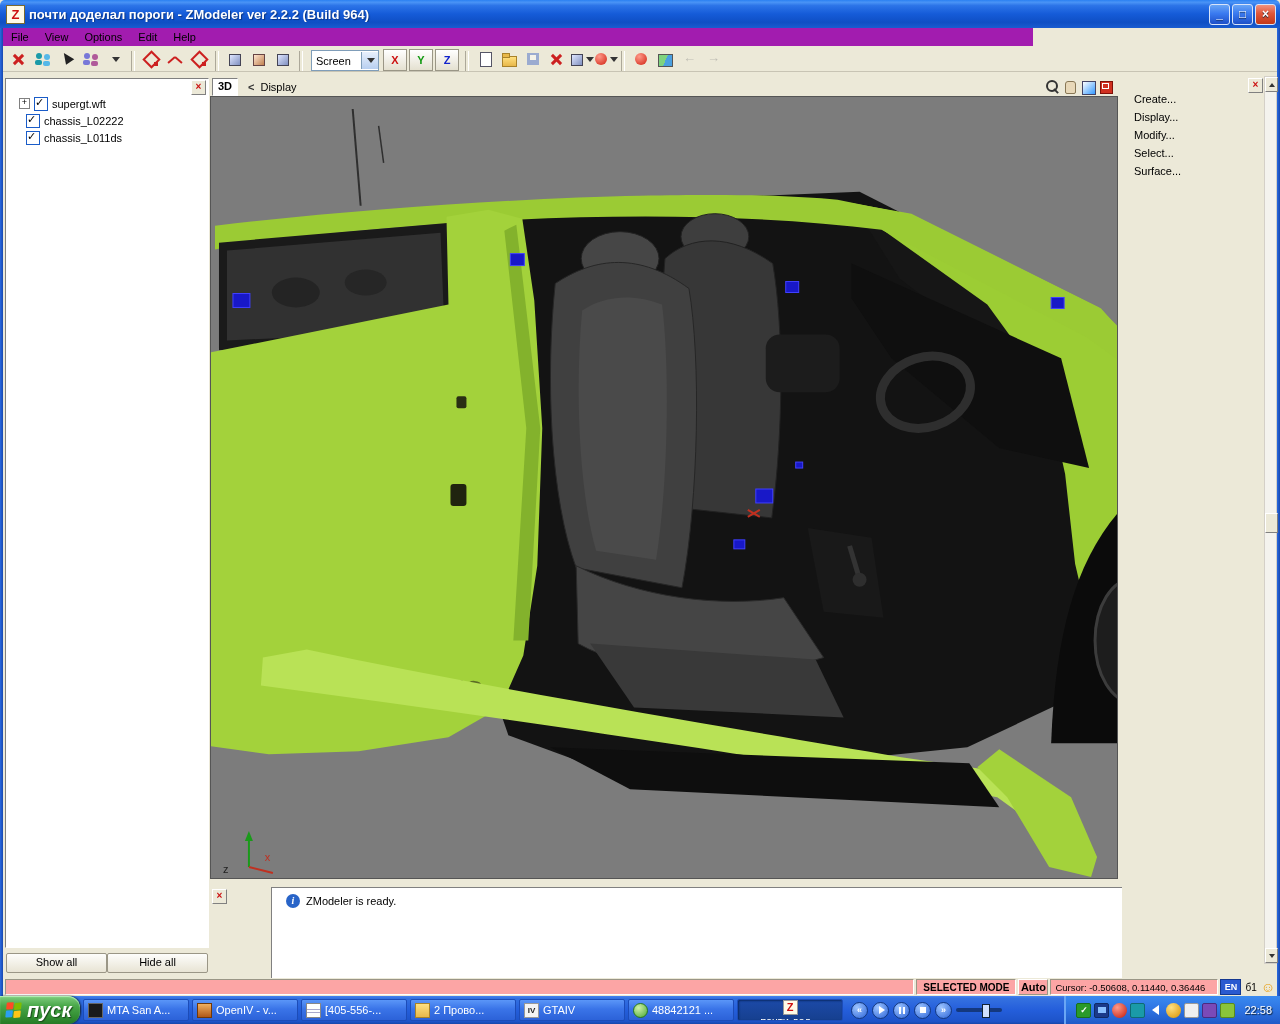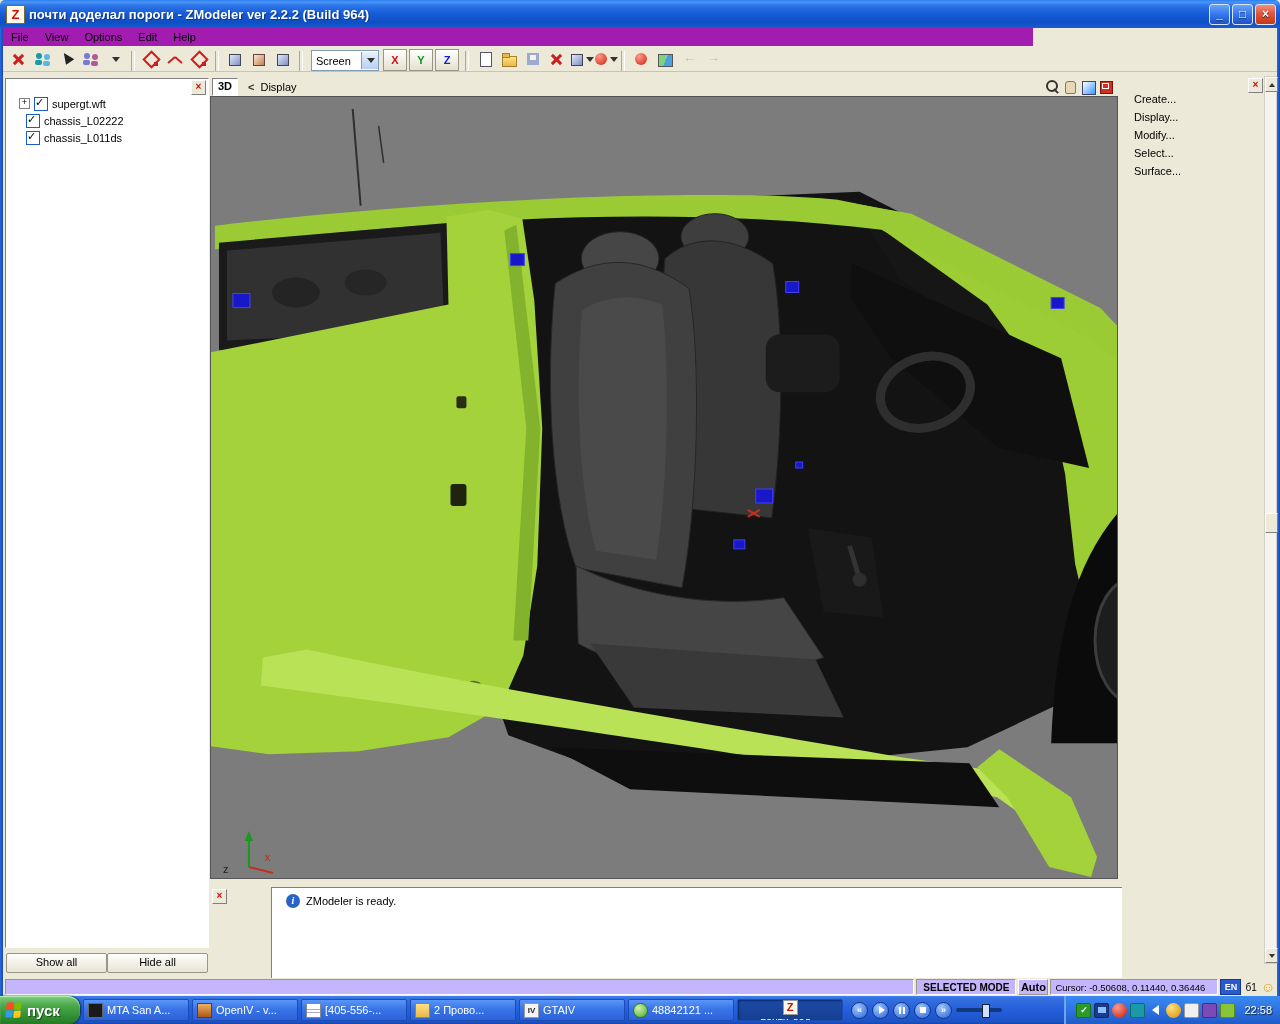--- a/index.html
+++ b/index.html
@@ -122,42 +122,42 @@
   .sb-up{top:0;} .sb-down{bottom:0;}
   .tri-up{width:0;height:0;border-left:3px solid transparent;border-right:3px solid transparent;border-bottom:4px solid #333;}
   .tri-down{width:0;height:0;border-left:3px solid transparent;border-right:3px solid transparent;border-top:4px solid #333;}
   .sb-thumb{position:absolute;left:0;top:436px;width:11px;height:18px;background:#ece9d8;
     border:1px solid;border-color:#fff #808080 #808080 #fff;}
 
   
   .statusbar{position:absolute;top:978px;left:3px;width:1274px;height:18px;background:#ece9d8;
     display:flex;align-items:center;gap:2px;padding:0 2px;box-sizing:border-box;}
   .sbox{height:16px;border:1px solid;border-color:#9a9686 #fff #fff #9a9686;display:flex;
-    align-items:center;justify-content:center;box-sizing:border-box;background:#c4b5fd;white-space:nowrap;}
+    align-items:center;justify-content:center;box-sizing:border-box;background:#fca5a5;white-space:nowrap;}
   .s-spacer{flex:1;}
   .s-mode{width:100px;font-weight:bold;font-size:10px;}
   .s-auto{width:30px;font-weight:bold;border-color:#fff #9a9686 #9a9686 #fff;}
   .s-cursor{width:168px;font-size:9.5px;justify-content:flex-start;padding-left:4px;}
   .lang-chip{width:19px;height:14px;background:#2a5ad0;color:#fff;font-size:9px;font-weight:bold;
     display:flex;align-items:center;justify-content:center;border:1px solid #143890;flex:none;}
   .lang-extra{font-size:10px;padding:0 2px;}
   .smiley{color:#e89800;font-size:14px;line-height:14px;flex:none;}
   .smiley::before{content:"☺";}
 
   
   .taskbar{position:absolute;top:996px;left:0;width:1280px;height:28px;
     background:linear-gradient(180deg,#4584f0 0%,#3571e0 8%,#245edb 50%,#1d53c8 92%,#1646a8 100%);
     display:flex;align-items:center;}
   .start{width:80px;height:28px;border-radius:0 12px 12px 0;flex:none;display:flex;align-items:center;
     background:linear-gradient(180deg,#7fce7f 0%,#4aa84a 35%,#2f8a2f 80%,#267a26 100%);
     box-shadow:inset 0 1px 1px #b8f0b8, 1px 0 2px #123;padding-left:6px;box-sizing:border-box;}
   .flag{width:16px;height:16px;position:relative;transform:skew(-6deg,-4deg);margin-right:5px;flex:none;}
   .flag::before{content:"";position:absolute;width:7px;height:7px;background:#ff4a26;border-radius:1px;
     box-shadow:8px 1px 0 #7fbc00, 0 8px 0 #2a9ff0, 8px 9px 0 #ffc517;}
-  .start-label{color:#fff;font-weight:bold;font-size:15px;text-shadow:1px 1px 1px #1a4a1a;}
+  .start-label{color:#fff;font-weight:bold;font-style:italic;font-size:20px;text-shadow:1px 1px 1px #1a4a1a;}
   .task{width:106px;height:22px;margin-left:3px;border-radius:2px;flex:none;display:flex;align-items:center;
     background:linear-gradient(180deg,#5a96f8,#3a74e8 45%,#2c62d8);border:1px solid #1c4cb8;box-sizing:border-box;
     color:#fff;font-size:11px;white-space:nowrap;overflow:hidden;}
   .task.active{background:linear-gradient(180deg,#1c4aa8,#16408f);box-shadow:inset 1px 1px 2px #0a2a66;flex-direction:column;}
   .ti{width:15px;height:15px;margin:0 4px 0 4px;flex:none;box-sizing:border-box;}
   .ti-mta{background:#1a1a1a;border:1px solid #666;}
   .ti-openiv{background:linear-gradient(#f0b060,#b05818);border:1px solid #703808;}
   .ti-note{background:#fff;border:1px solid #888;background-image:linear-gradient(#fff 40%,#aac 40%,#aac 48%,#fff 48%,#fff 64%,#aac 64%,#aac 72%,#fff 72%);}
   .ti-folder{background:linear-gradient(#ffe080,#e8b84a);border:1px solid #a8822a;}
   .ti-gtaiv{background:#f4f4f4;border:1px solid #999;color:#222;font-size:8px;font-weight:bold;text-align:center;line-height:13px;}

